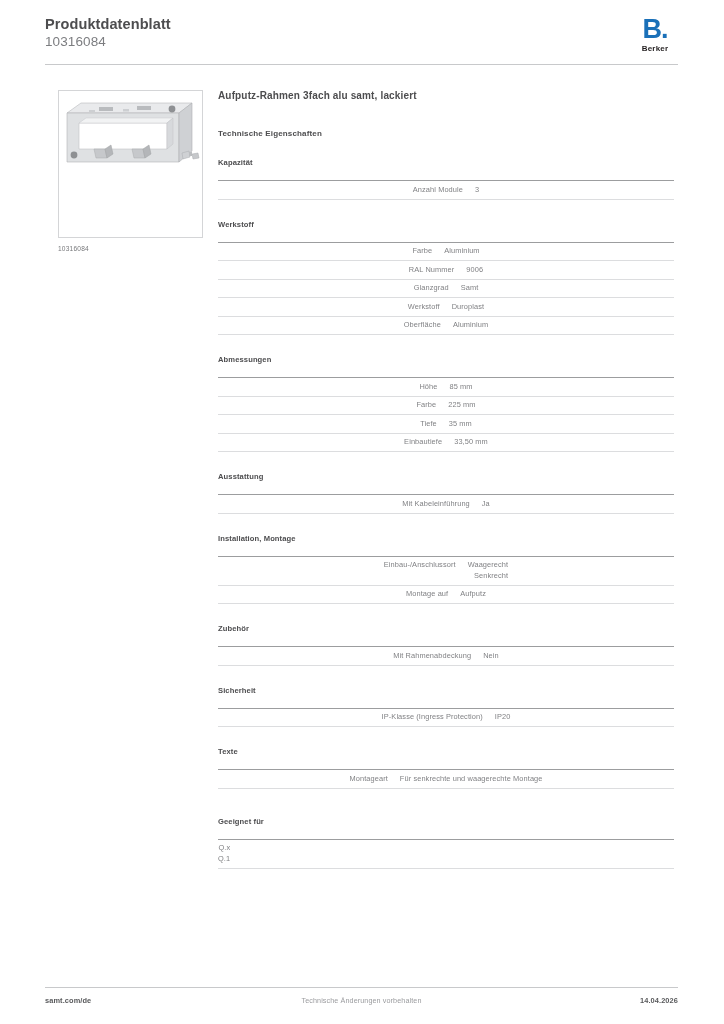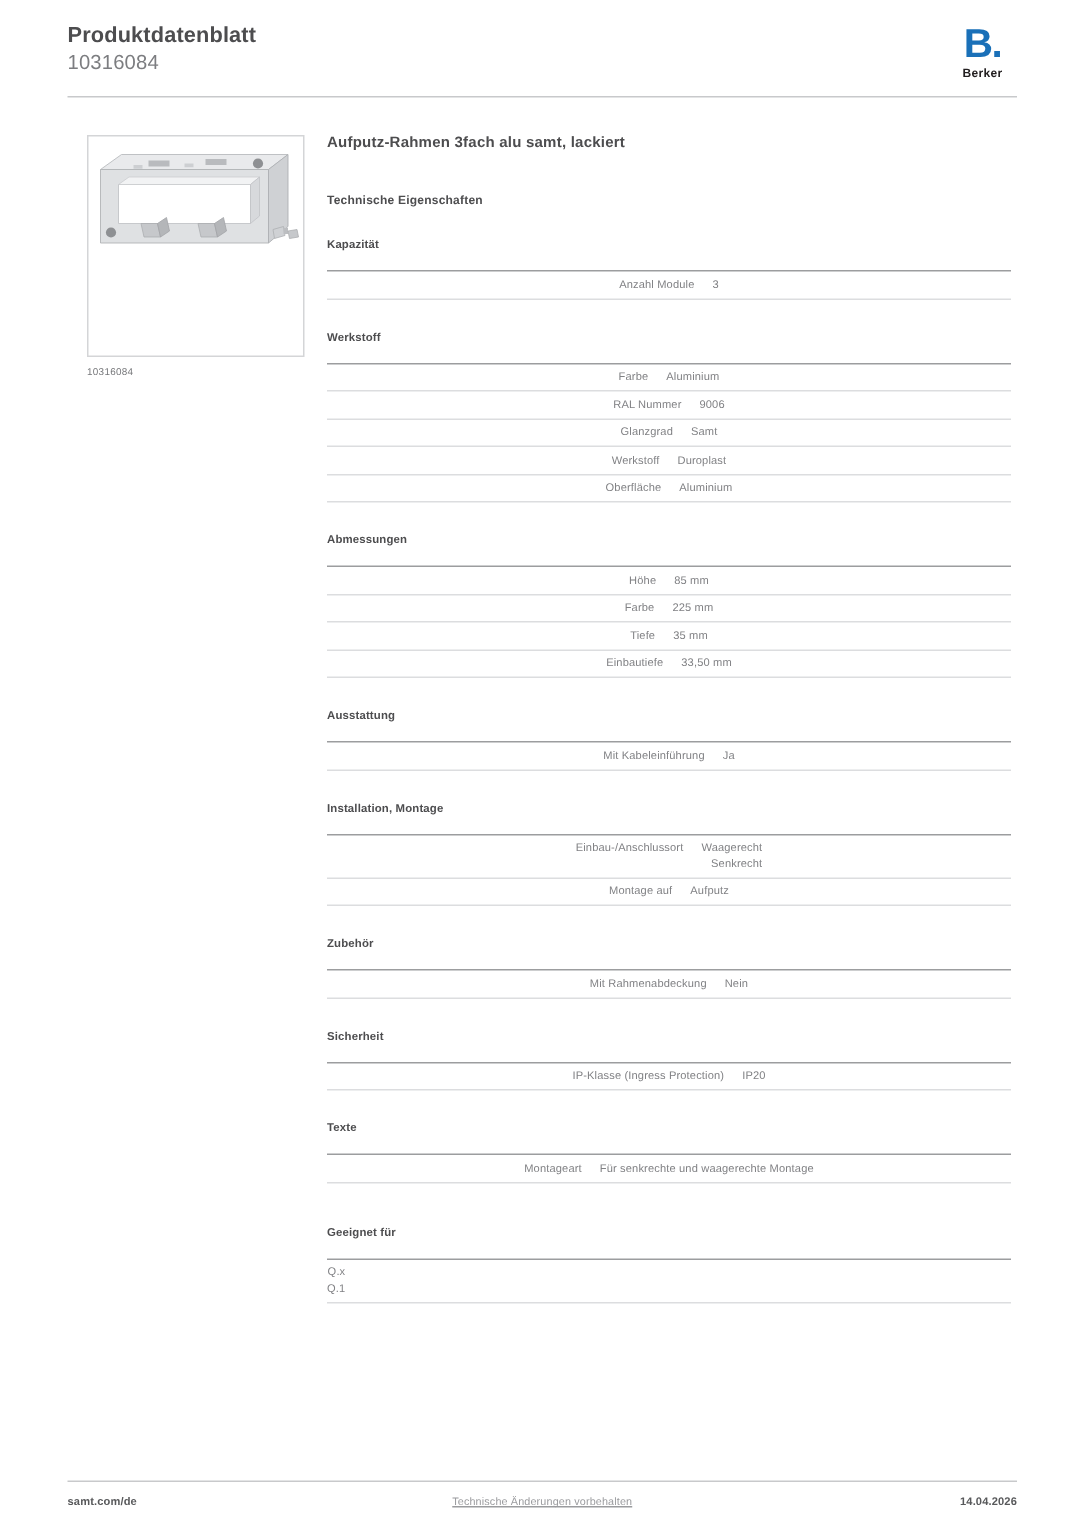--- a/index.html
+++ b/index.html
@@ -157,21 +157,21 @@
     left: 45px; top: 996px; width: 633px; height: 16px;
   }
   .footer-left {
     position: absolute; left: 0; top: 0;
     font-size: 7.4px; font-weight: bold;
     color: #58595b; letter-spacing: 0.1px;
   }
   .footer-center {
     position: absolute; left: 0; right: 0; top: 0;
     text-align: center;
-    font-size: 7.2px; color: #9a9b9e; letter-spacing: 0.1px; text-decoration: underline;
+    font-size: 7.2px; color: #9a9b9e; letter-spacing: 0.1px;
   }
   .footer-right {
     position: absolute; right: 0; top: 0;
     font-size: 7.4px; font-weight: bold;
     color: #58595b; letter-spacing: 0.1px;
   }
 </style>
 </head>
 <body>
 

